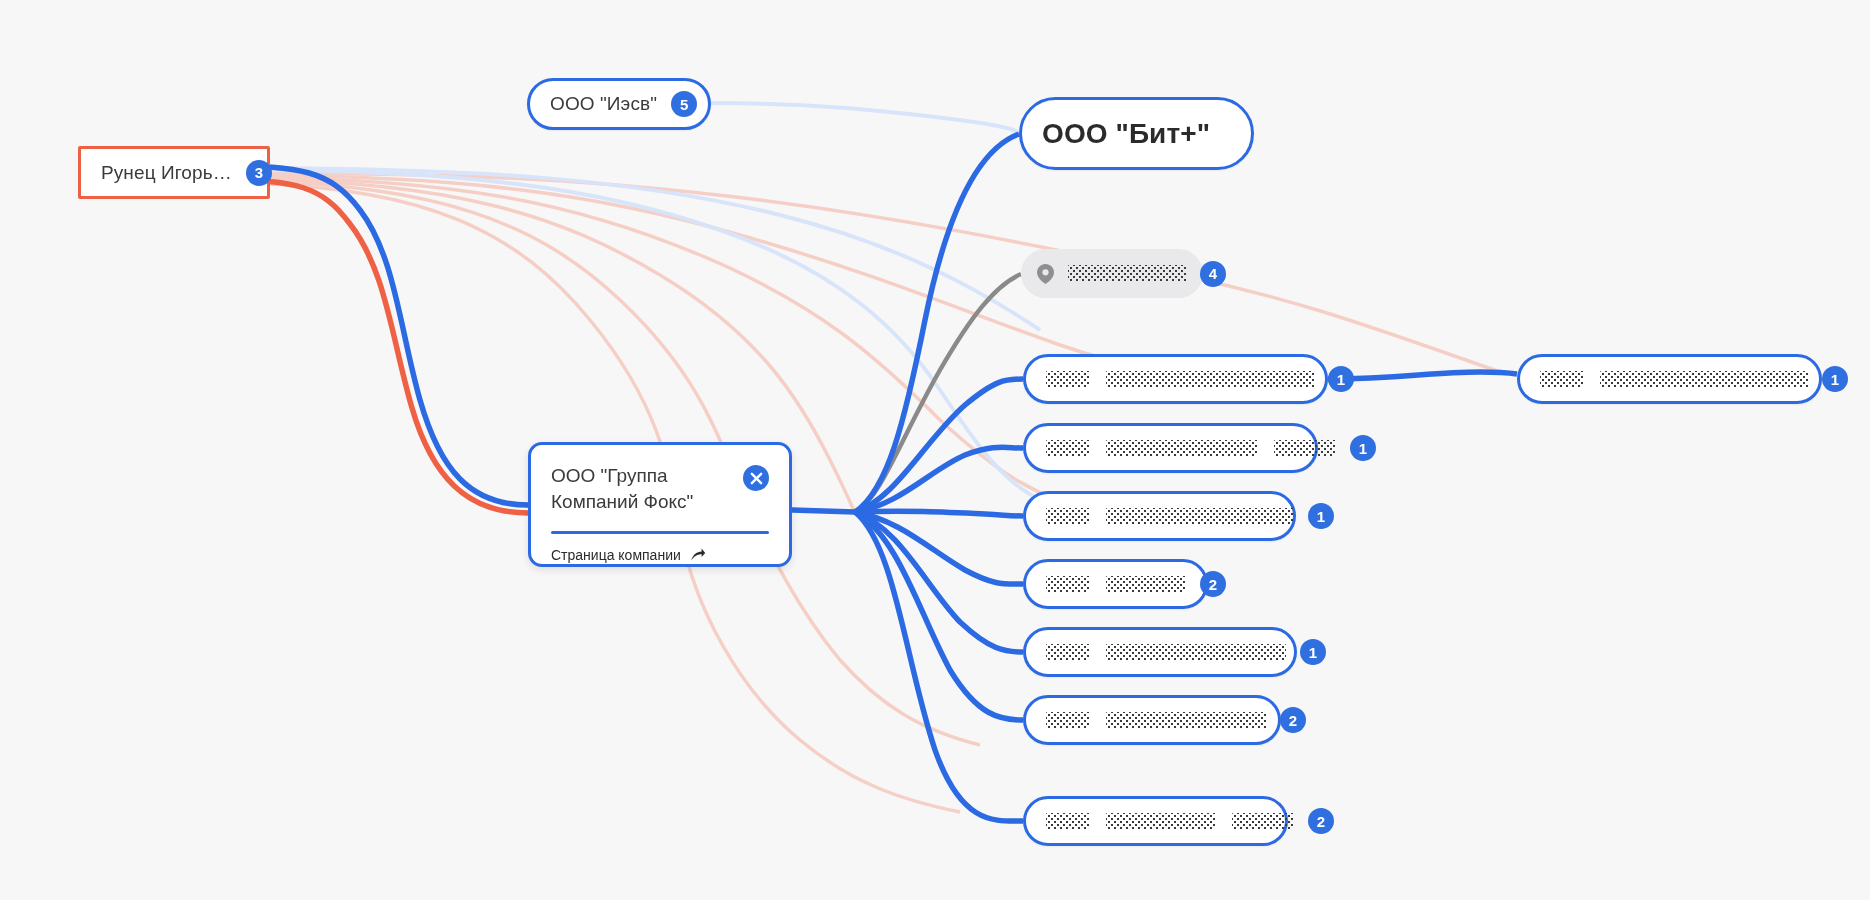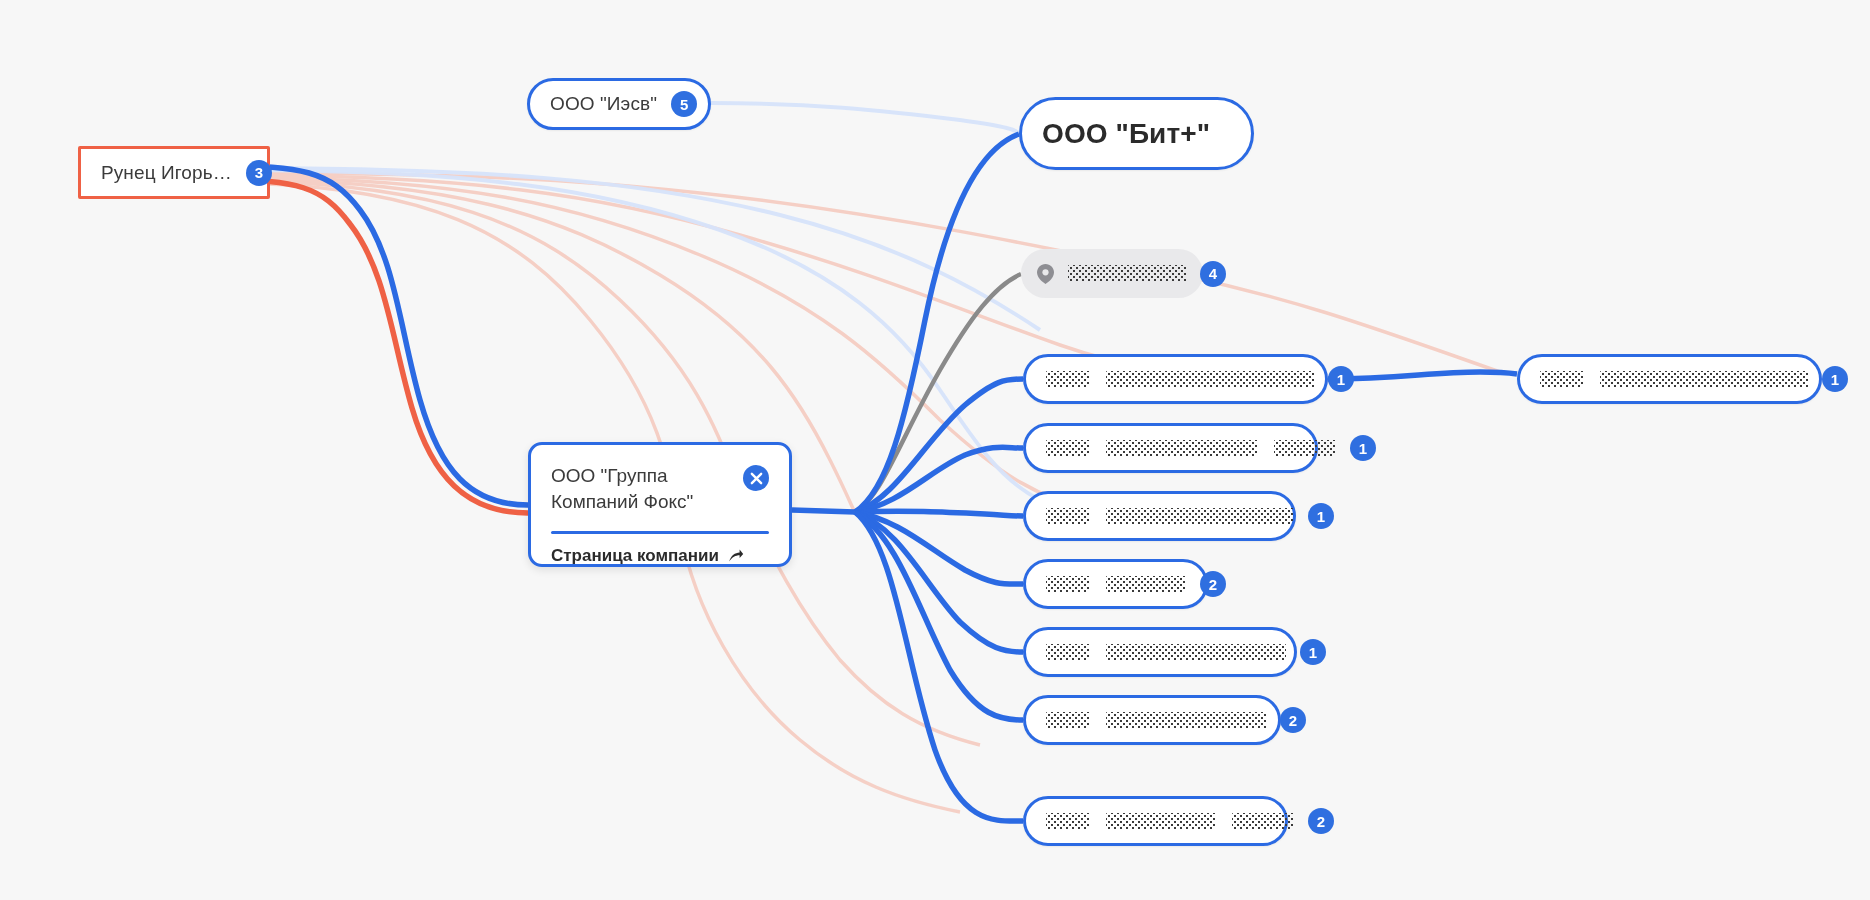--- a/index.html
+++ b/index.html
@@ -147,22 +147,22 @@
   .card-divider {
     height: 3px;
     background: #2b6ae3;
     border-radius: 2px;
     margin: 16px 0 12px 0;
   }
   .card-link {
     display: inline-flex;
     align-items: center;
     gap: 9px;
-    font-size: 17px;
-    font-weight: 700;
+    font-size: 14px;
+    font-weight: 400;
     color: #2b2b2b;
     cursor: pointer;
     text-decoration: none;
   }
   .card-link svg { display:block; }
 </style>
 </head>
 <body>
 
 <div id="app">

